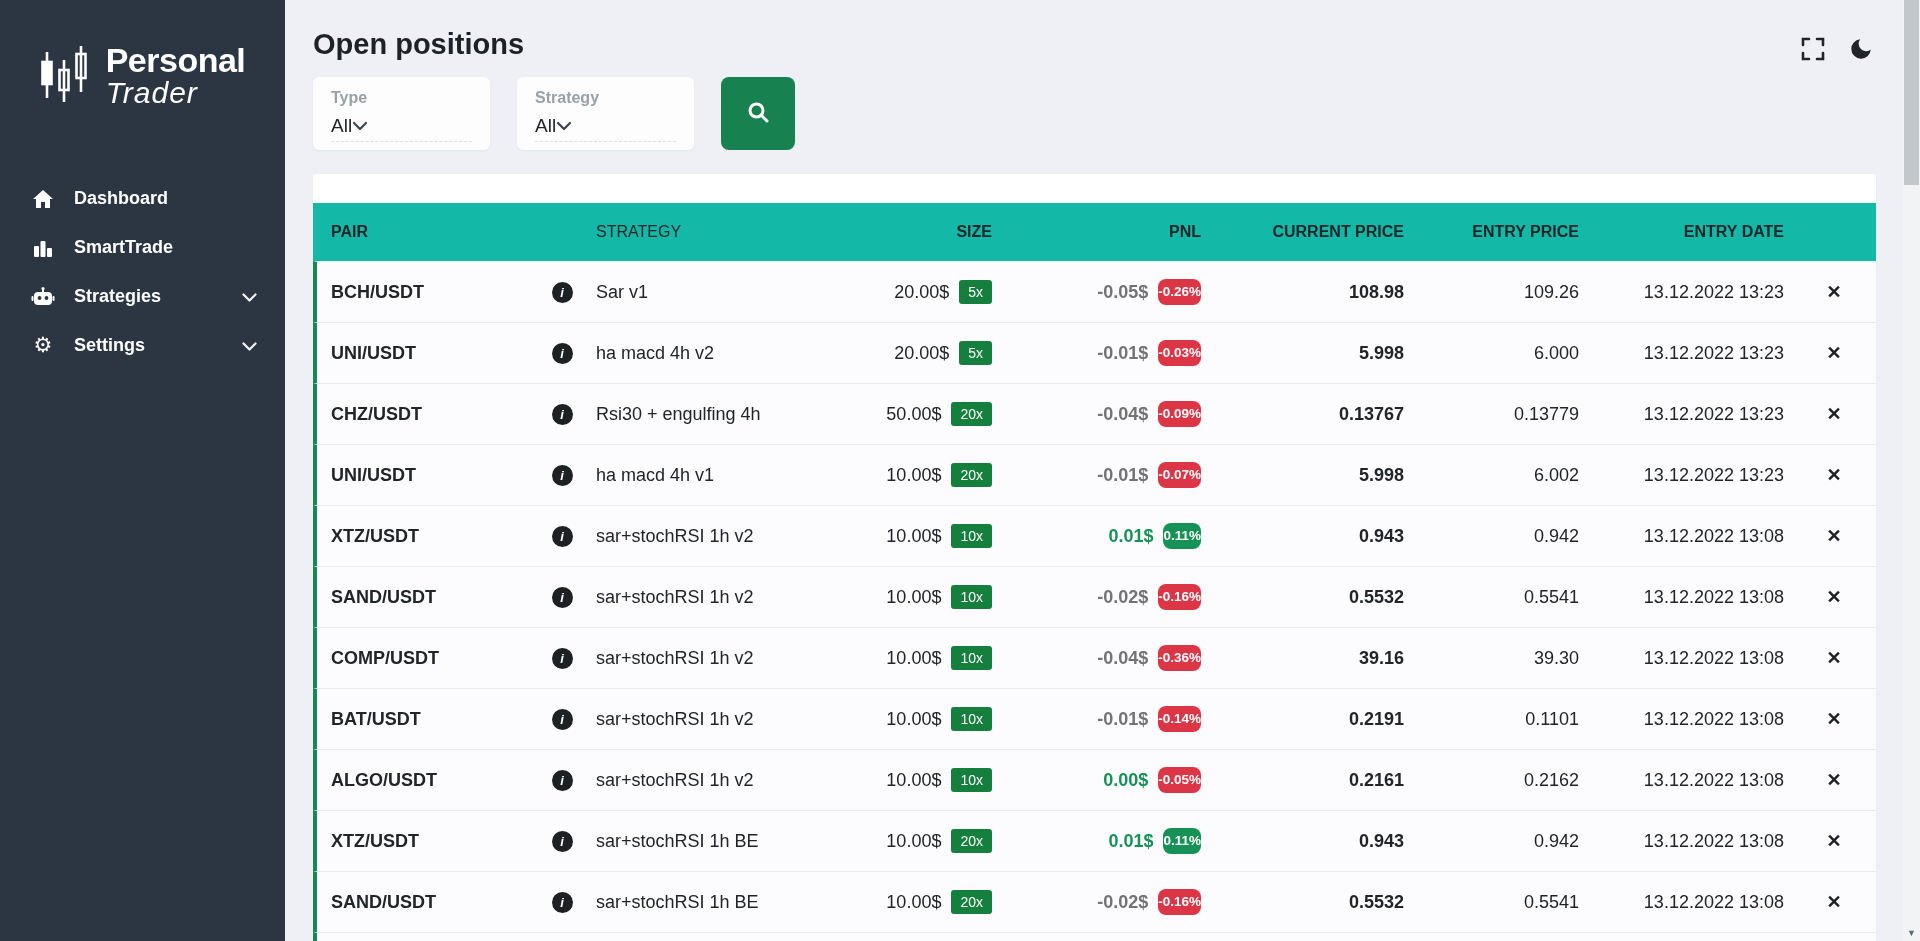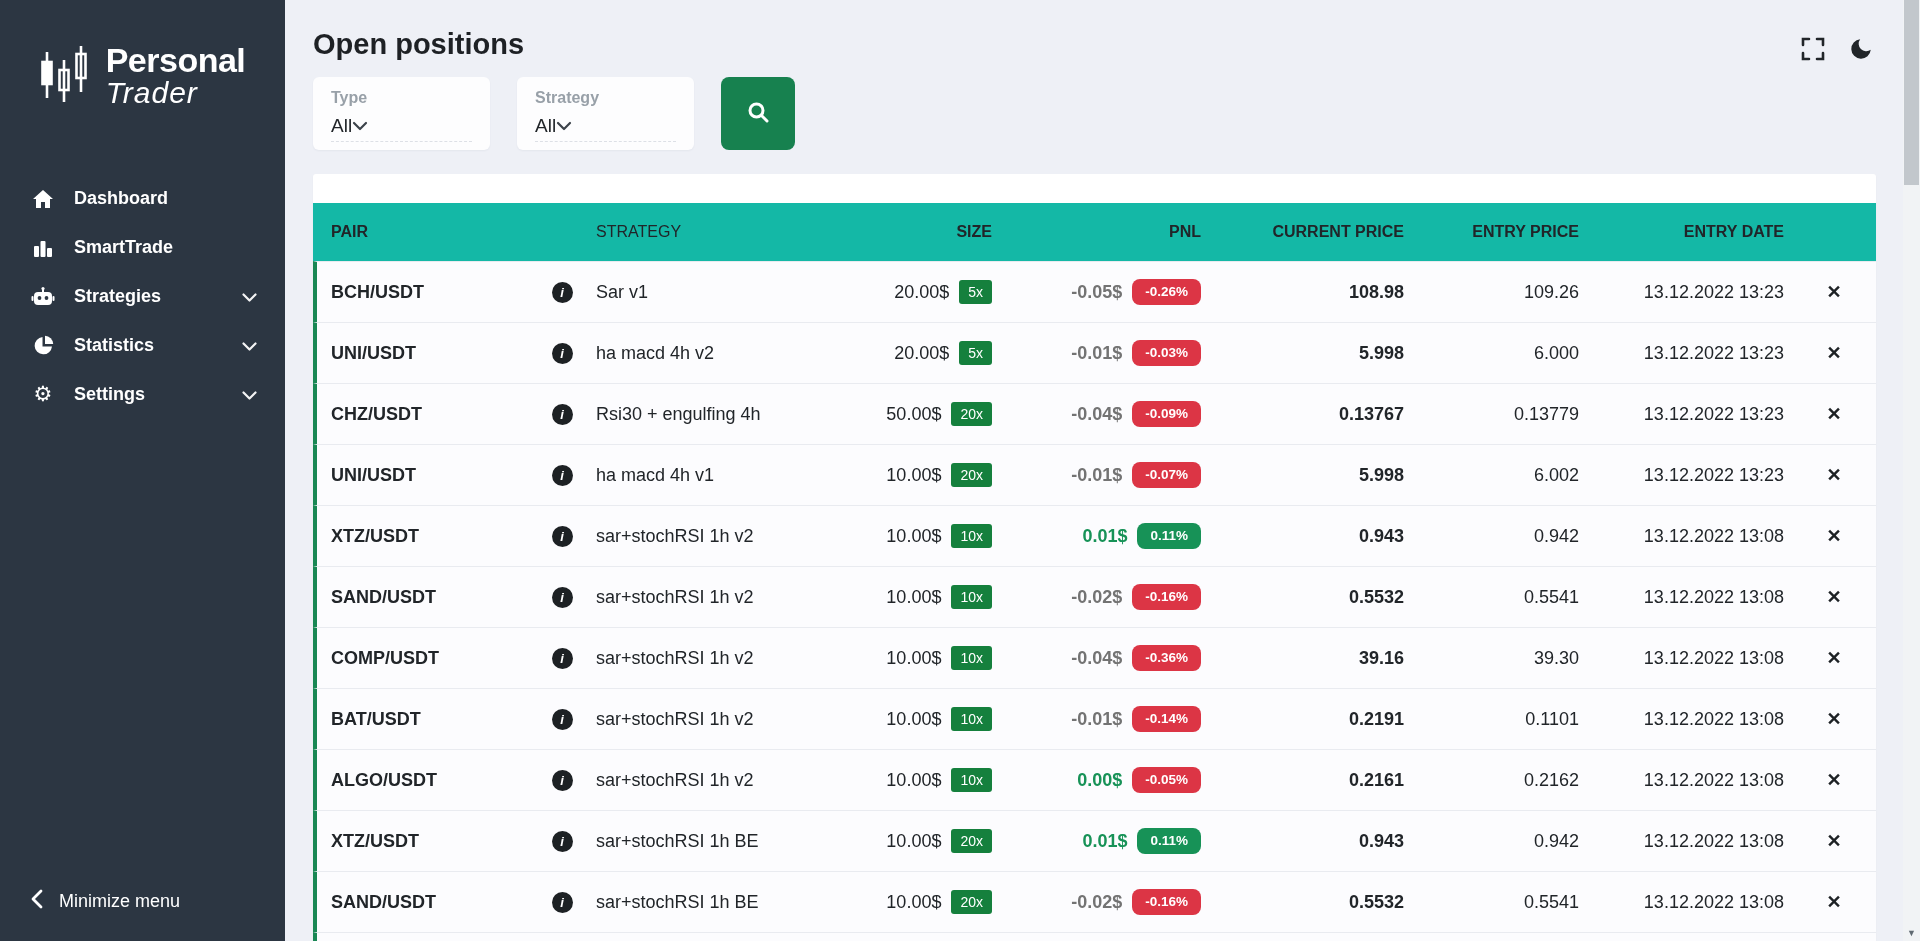--- a/index.html
+++ b/index.html
@@ -49,21 +49,21 @@
   .cell.pnl-cell { padding-right:6px; }
   .cell.cur { text-align:right; font-weight:700; padding-right:8px; }
   .cell.ent, .cell.date { text-align:right; font-weight:400; padding-right:8px; }
   .cell.closec { display:flex; justify-content:center; }
   .thead .cell.num, .thead .cell.cur, .thead .cell.ent, .thead .cell.date { font-weight:700; }
 
   .lev-badge { background:#15803d; color:#fff; font-size:14px; font-weight:400; padding:5px 9px; border-radius:3px; line-height:1; }
   .pnl-val { font-weight:700; }
   .pnl-val.up { color:#179257; }
   .pnl-val.down { color:#737373; }
-  .pct-badge { color:#fff; font-size:13.5px; font-weight:700; padding:6px 13px; border-radius:8px; line-height:1; }
+  .pct-badge { color:#fff; font-size:13.5px; font-weight:700; padding:6px 0; border-radius:8px; line-height:1; }
   .pct-badge.up { background:#179257; }
   .pct-badge.down { background:#dc3545; }
 
   .info-icon { width:21px; height:21px; border-radius:50%; background:#1d2124; color:#fff; display:flex; align-items:center; justify-content:center; font-size:13px; font-weight:700; font-style:italic; cursor:pointer; }
   .close-icon { font-size:18px; font-weight:600; color:#1d2124; cursor:pointer; line-height:1; }
 
   
   .scrollbar { position:fixed; top:0; right:0; width:17px; height:941px; background:#f1f3f5; z-index:10; }
   .scroll-thumb { position:absolute; top:0; left:1px; width:15px; height:185px; background:#c2c7cc; }
   .scroll-arrow { position:absolute; left:0; width:17px; text-align:center; font-size:9px; color:#606a72; }
@@ -122,49 +122,29 @@
             <rect x="21.5" y="9" width="2" height="5" rx="1" fill="#fff"></rect>
           </svg>
         </span>
         <span class="nlabel">Strategies</span>
         <span class="chev"><svg width="15" height="9" viewBox="0 0 15 9">
             <path d="M1.5 1.5 L7.5 7.5 L13.5 1.5" stroke="#fff" stroke-width="2.2" fill="none" stroke-linecap="round" stroke-linejoin="round"></path>
           </svg></span>
       </div>
       <div class="nav-item">
         <span class="nicon">
-          <svg width="21" height="21" viewBox="0 0 21 21">
-            <path d="M9.5 2 A8.7 8.7 0 1 0 19 11.5 L9.5 11.5 Z" fill="#fff"></path>
-            <path d="M12 0.8 A8.7 8.7 0 0 1 20.2 9 L12 9 Z" fill="#fff"></path>
-          </svg>
-        </span>
-        <span class="nlabel">Statistics</span>
-        <span class="chev"><svg width="15" height="9" viewBox="0 0 15 9">
-            <path d="M1.5 1.5 L7.5 7.5 L13.5 1.5" stroke="#fff" stroke-width="2.2" fill="none" stroke-linecap="round" stroke-linejoin="round"></path>
-          </svg></span>
-      </div>
-      <div class="nav-item">
-        <span class="nicon">
           <span class="gear-glyph">⚙</span>
         </span>
         <span class="nlabel">Settings</span>
         <span class="chev"><svg width="15" height="9" viewBox="0 0 15 9">
             <path d="M1.5 1.5 L7.5 7.5 L13.5 1.5" stroke="#fff" stroke-width="2.2" fill="none" stroke-linecap="round" stroke-linejoin="round"></path>
           </svg></span>
       </div>
     </nav>
 
-  <div class="minimize">
-    <span>
-      <svg width="13" height="20" viewBox="0 0 13 20">
-          <path d="M11 2 L3 10 L11 18" stroke="#fff" stroke-width="2.8" fill="none" stroke-linecap="round" stroke-linejoin="round"></path>
-        </svg>
-    </span>
-    <span class="mlabel">Minimize menu</span>
-  </div>
 </aside>
 
 <main class="main">
   <h1 class="page-title">Open positions</h1>
 
   <div class="top-icons">
     <span class="tbtn">
       <svg width="26" height="26" viewBox="0 0 26 26" fill="none" stroke="#212529" stroke-width="2.6" stroke-linecap="round">
         <path d="M3 9 V3 H9"></path>
           <path d="M17 3 H23 V9"></path>

